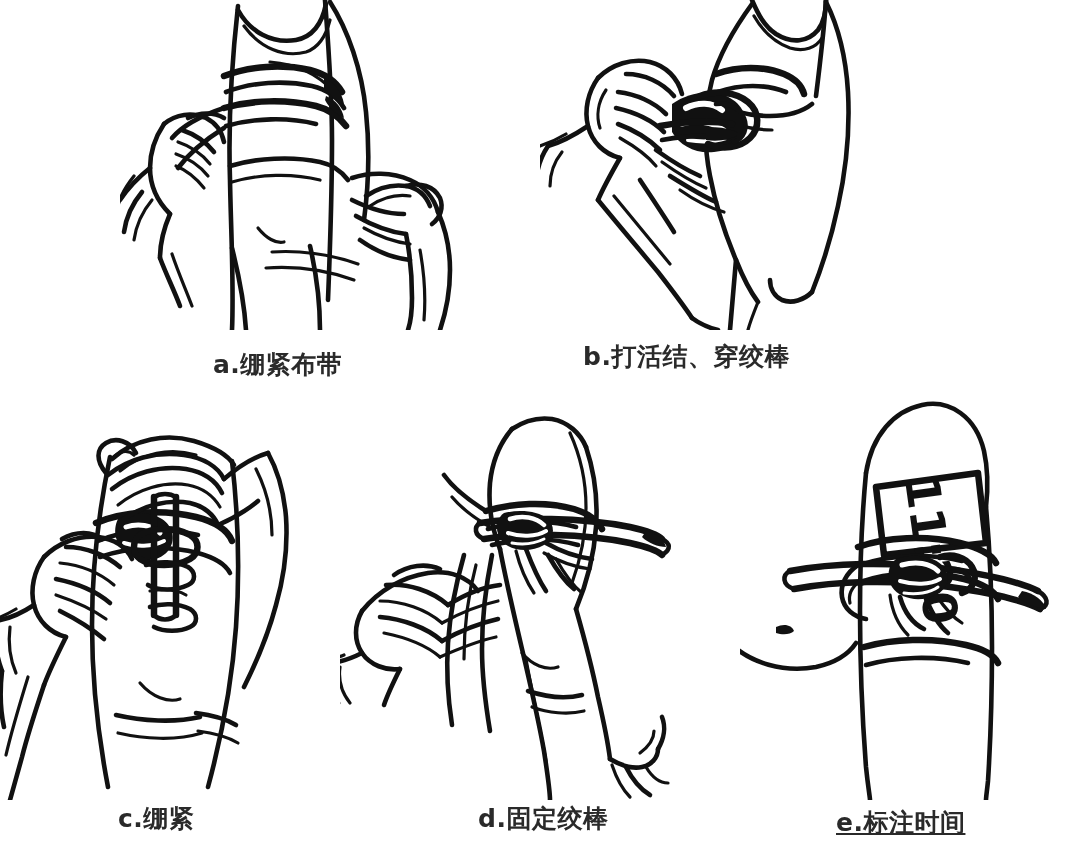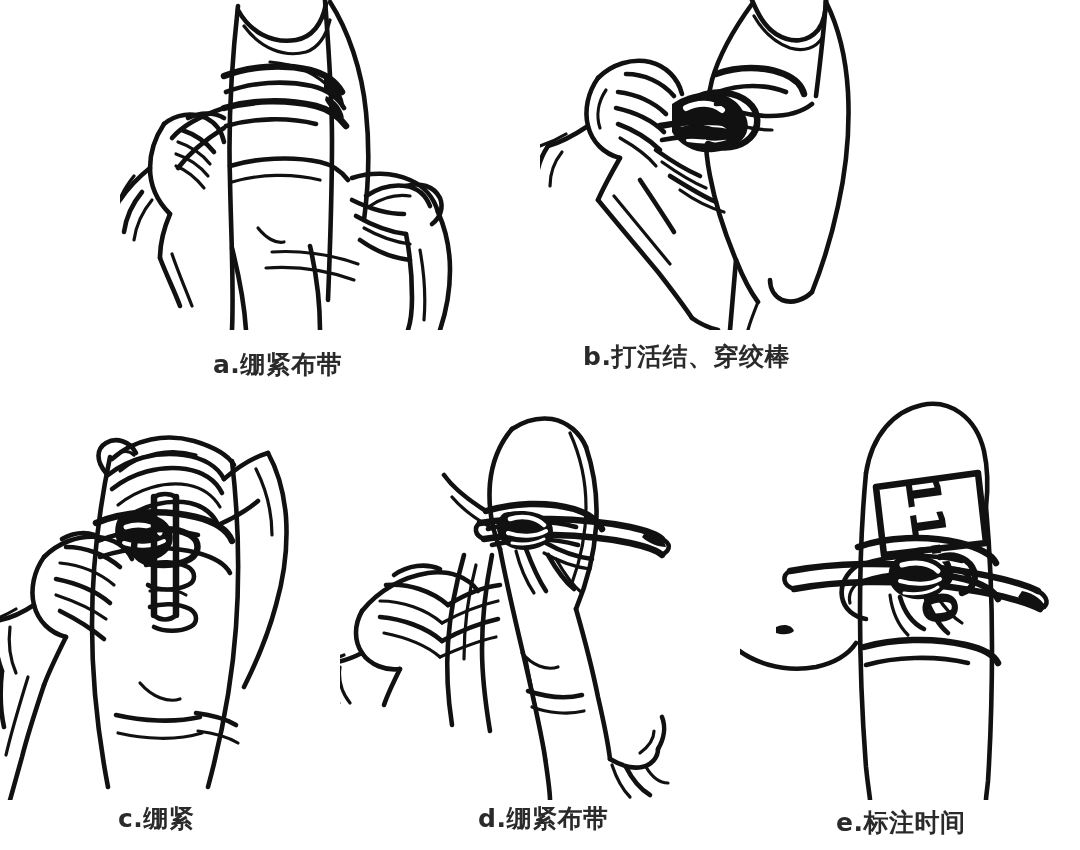--- a/index.html
+++ b/index.html
@@ -32,21 +32,21 @@
   #panel-a{left:120px;top:0px;width:340px;height:330px;}
   #panel-b{left:540px;top:0px;width:350px;height:330px;}
   #cap-a{left:213px;top:352px;}
   #cap-b{left:583px;top:344px;text-align:center;}
   
   #panel-c{left:0px;top:415px;width:340px;height:385px;}
   #panel-d{left:340px;top:415px;width:350px;height:385px;}
   #panel-e{left:740px;top:395px;width:330px;height:405px;}
   #cap-c{left:118px;top:806px;}
   #cap-d{left:478px;top:806px;}
-  #cap-e{left:836px;top:810px;}
+  #cap-e{left:836px;top:810px;text-decoration:underline;}
   .ink{fill:none;stroke:#111111;stroke-linecap:round;stroke-linejoin:round;}
   .w1{stroke-width:3.2;}
   .w2{stroke-width:4.6;}
   .w3{stroke-width:6.5;}
   .solid{fill:#111111;stroke:none;}
   .tagtext{font-family:"DejaVu Sans",sans-serif;font-weight:bold;fill:#111;stroke:none;}
 </style>
 </head>
 <body>
 
@@ -327,21 +327,21 @@
         <path class="ink w1" d="M4 240 C-6 244 -14 246 -20 246"></path>
         <path class="ink w2" d="M-12 248 C-14 262 -10 276 -2 288"></path>
         <path class="ink w1" d="M0 252 C-2 266 2 278 10 288"></path>
 
         <path class="ink w1" d="M182 238 C192 250 206 256 218 252"></path>
         <path class="ink w2" d="M188 276 C206 282 226 284 242 280"></path>
         <path class="ink w1" d="M192 292 C208 298 228 300 244 296"></path>
       </svg>
     </div>
   </div>
-  <div class="caption" id="cap-d">d.绷紧布带</div>
+  <div class="caption" id="cap-d">d.固定绞棒</div>
 
   <div class="panel" id="panel-e">
     <div class="panel-art">
       <svg width="330" height="405" viewBox="0 0 330 405" aria-hidden="true">
 
         <path class="ink w2" d="M126 78 C132 40 154 16 182 10 C210 4 236 22 244 56 C248 74 248 94 246 112"></path>
         <path class="ink w2" d="M126 78 C122 120 120 168 120 216 C120 268 122 320 126 372 C128 392 130 402 130 405"></path>
         <path class="ink w2" d="M246 112 C250 156 252 204 252 252 C252 304 250 354 248 386 C247 396 246 402 246 405"></path>
 
         <path class="ink w3" d="M136 92 L238 78 L246 148 L144 160 Z"></path>

